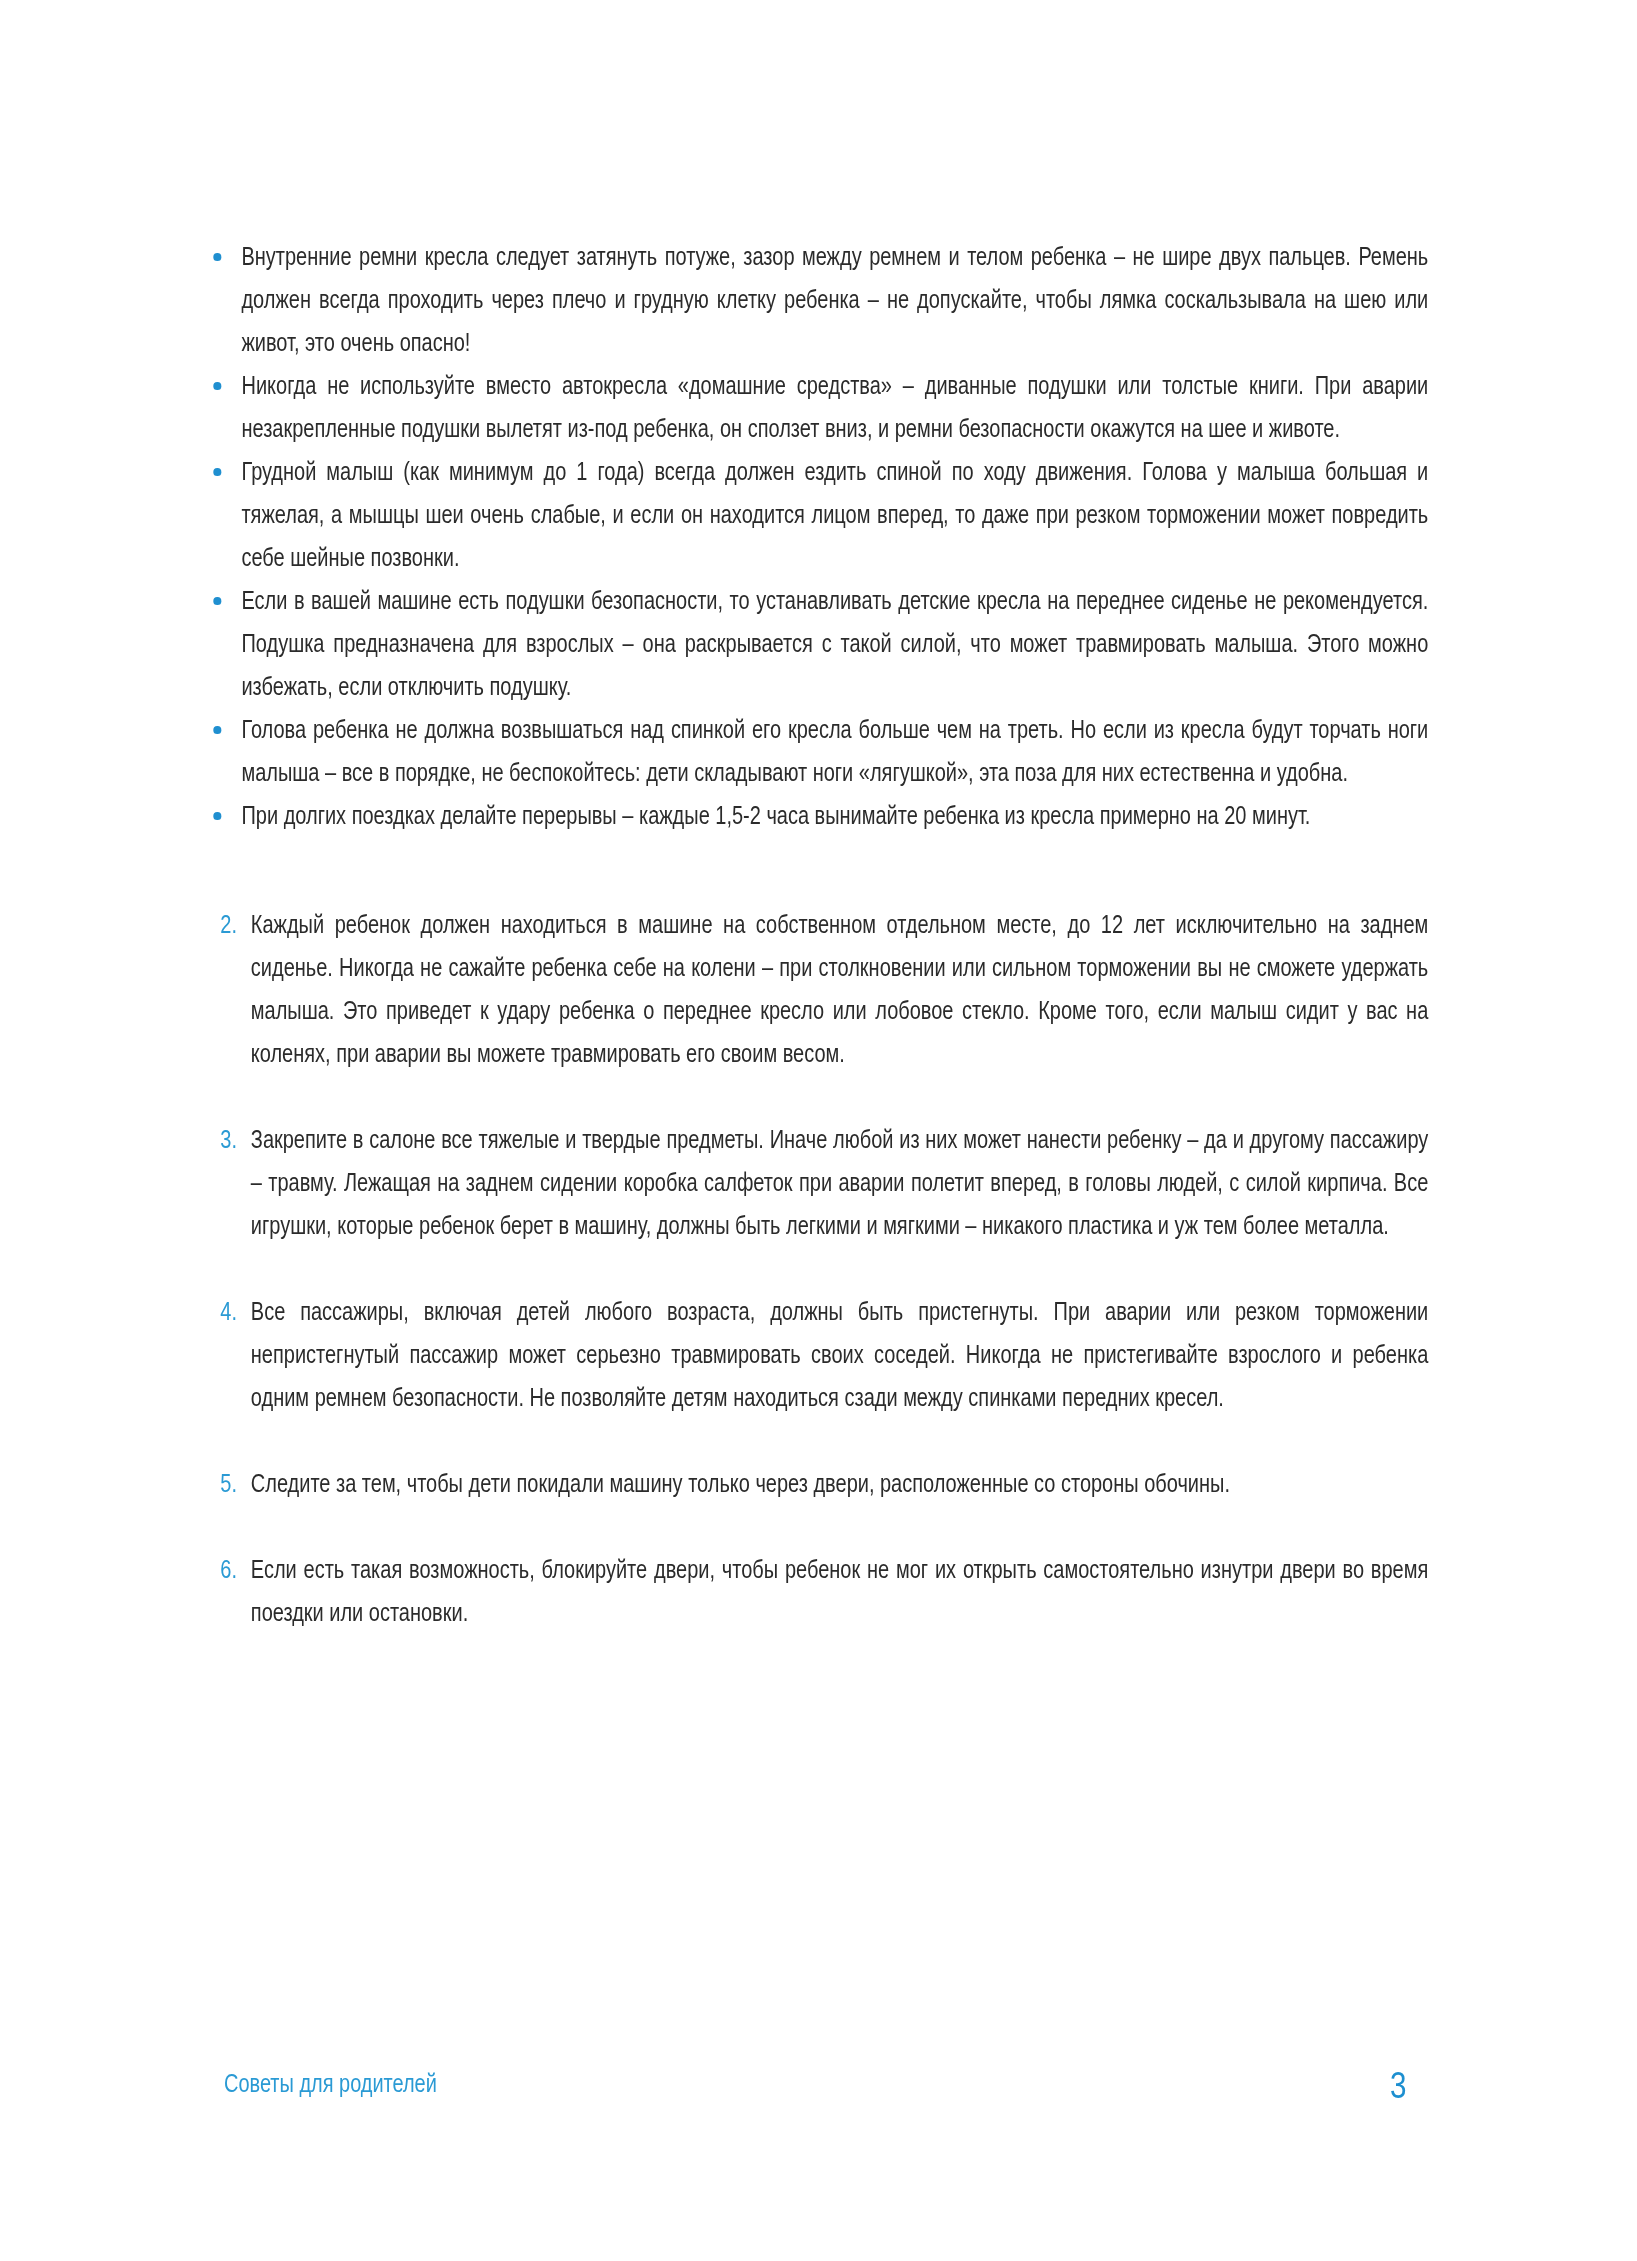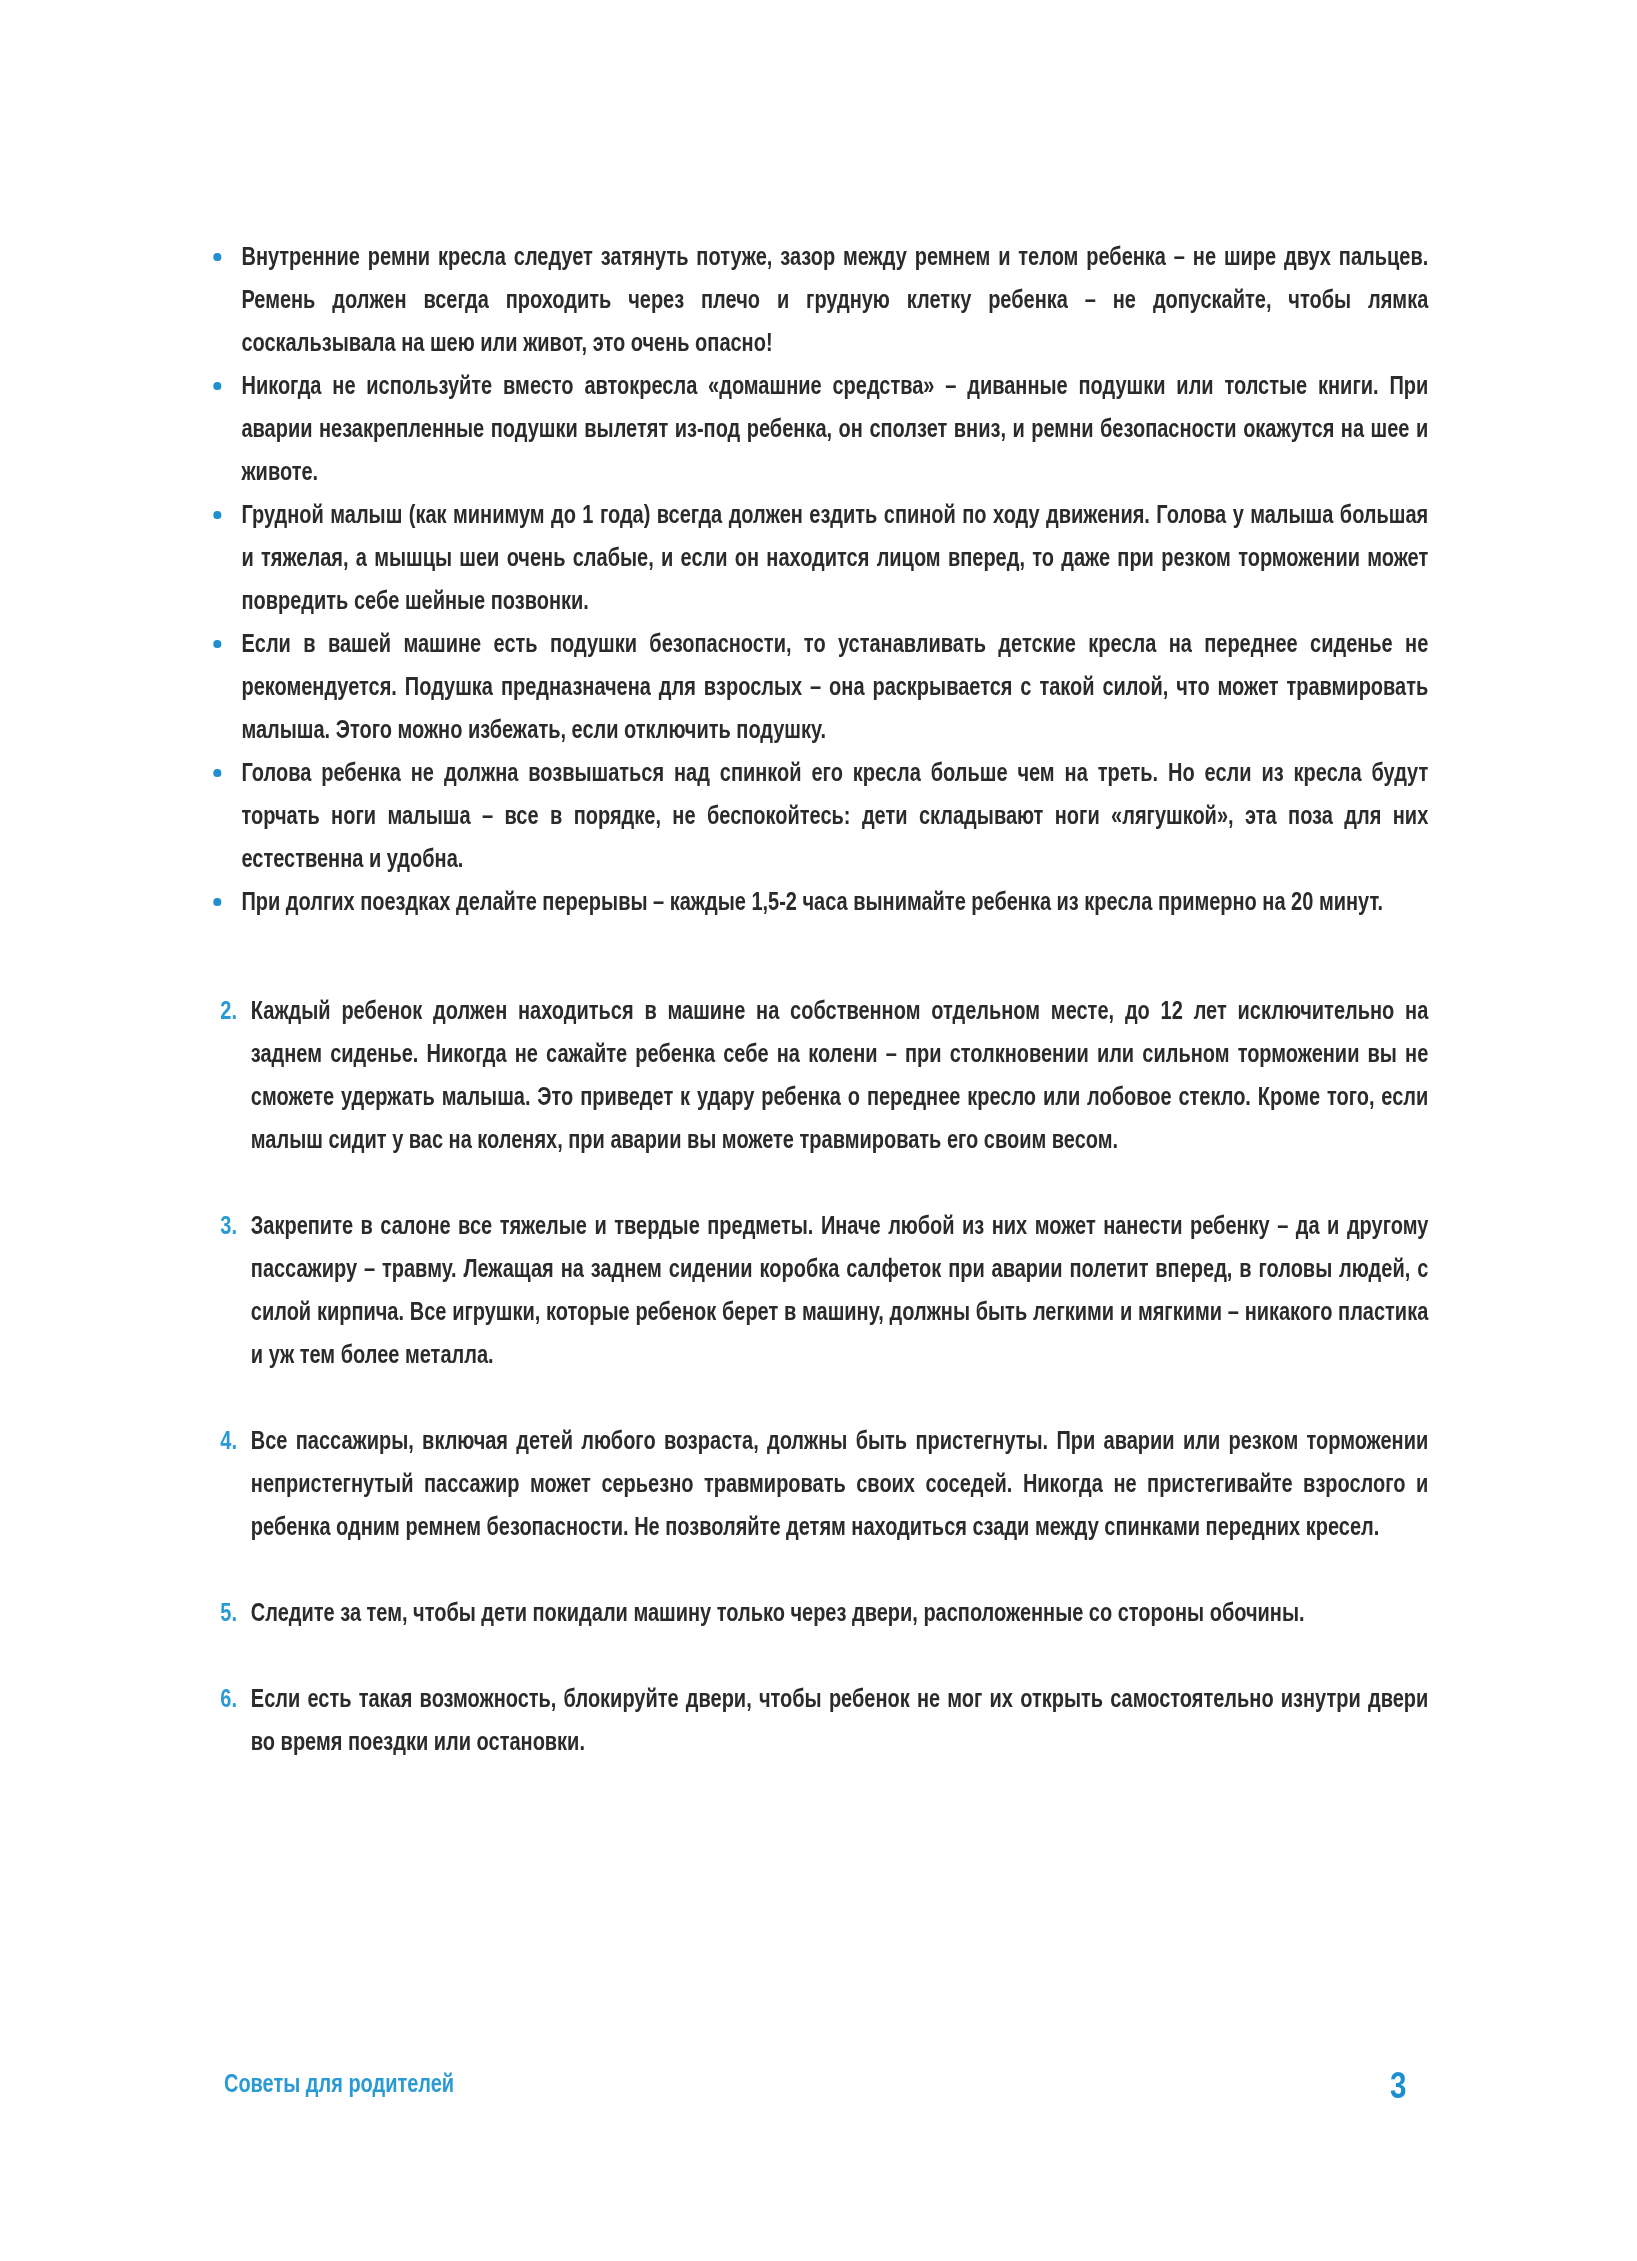--- a/index.html
+++ b/index.html
@@ -14,21 +14,20 @@
     overflow: hidden;
     font-family: "Liberation Sans", "DejaVu Sans", sans-serif;
     color: #2b2b2b;
   }
   .page {
     position: absolute;
     left: 0; top: 0;
     width: 1523px;
     height: 2261px;
     background: #ffffff;
-    font-weight: bold;
   }
   
   .content {
     position: absolute;
     left: 211px;
     top: 235px;
     width: 1559px;               
     transform: scaleX(0.7808);
     transform-origin: 0 0;
     font-size: 25.6px;

